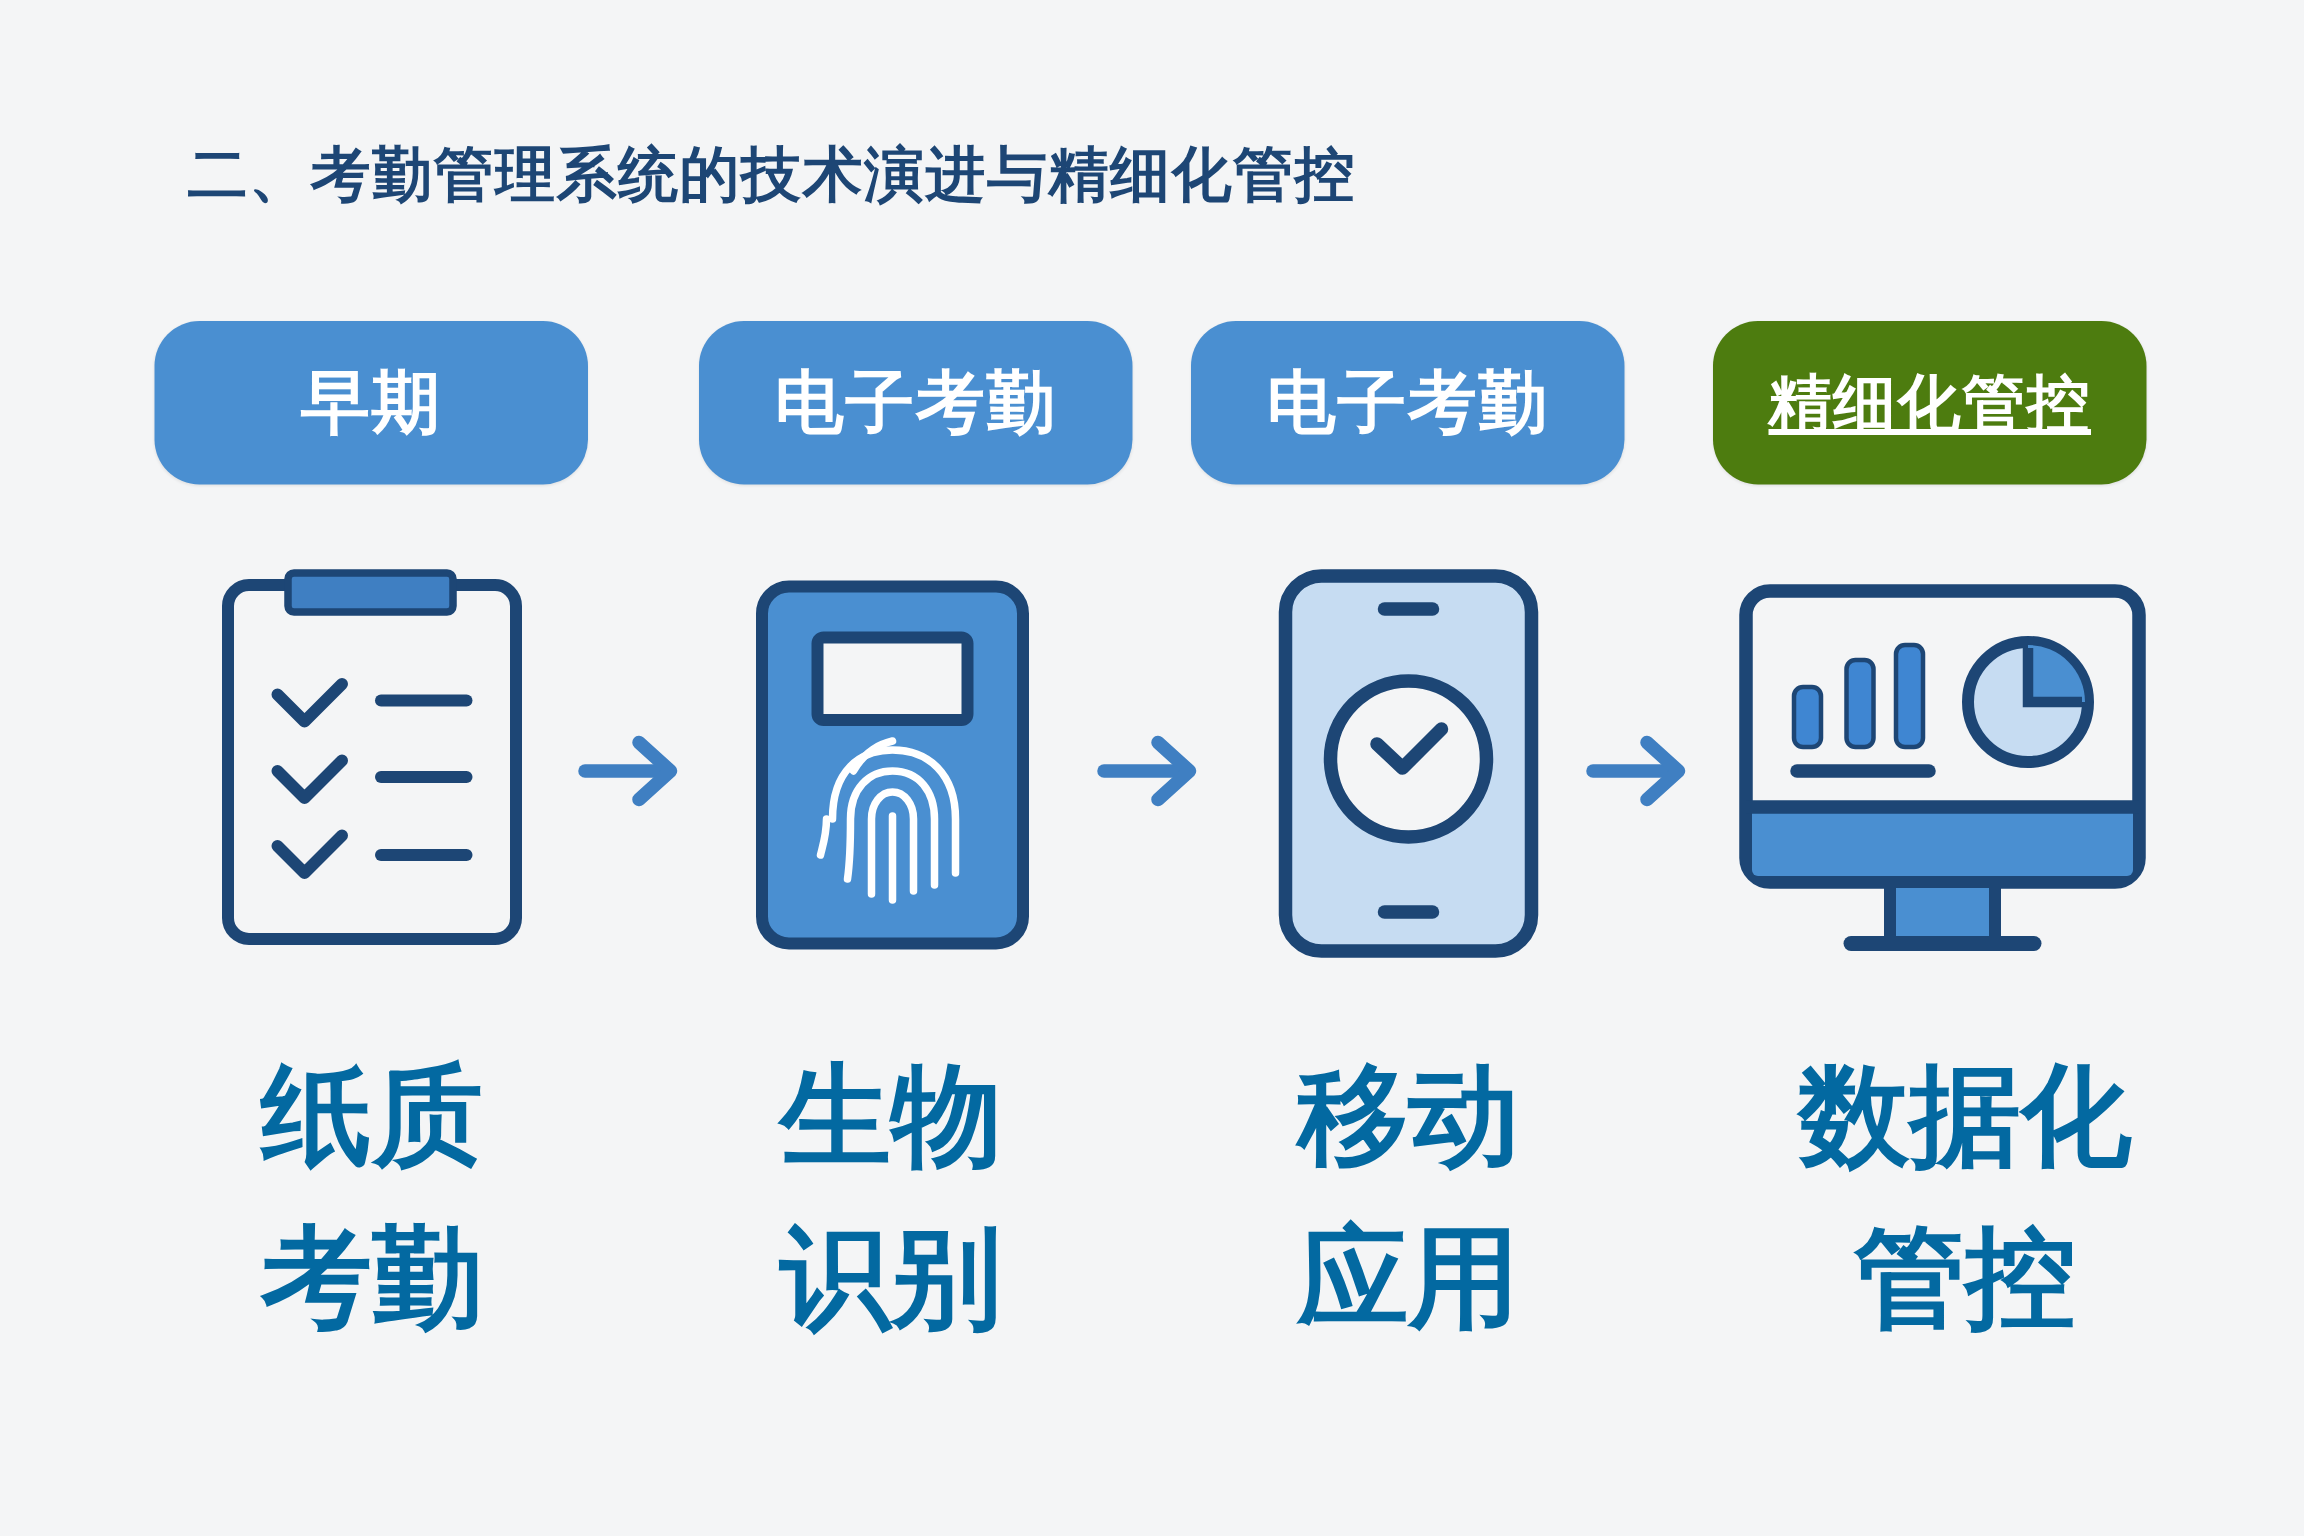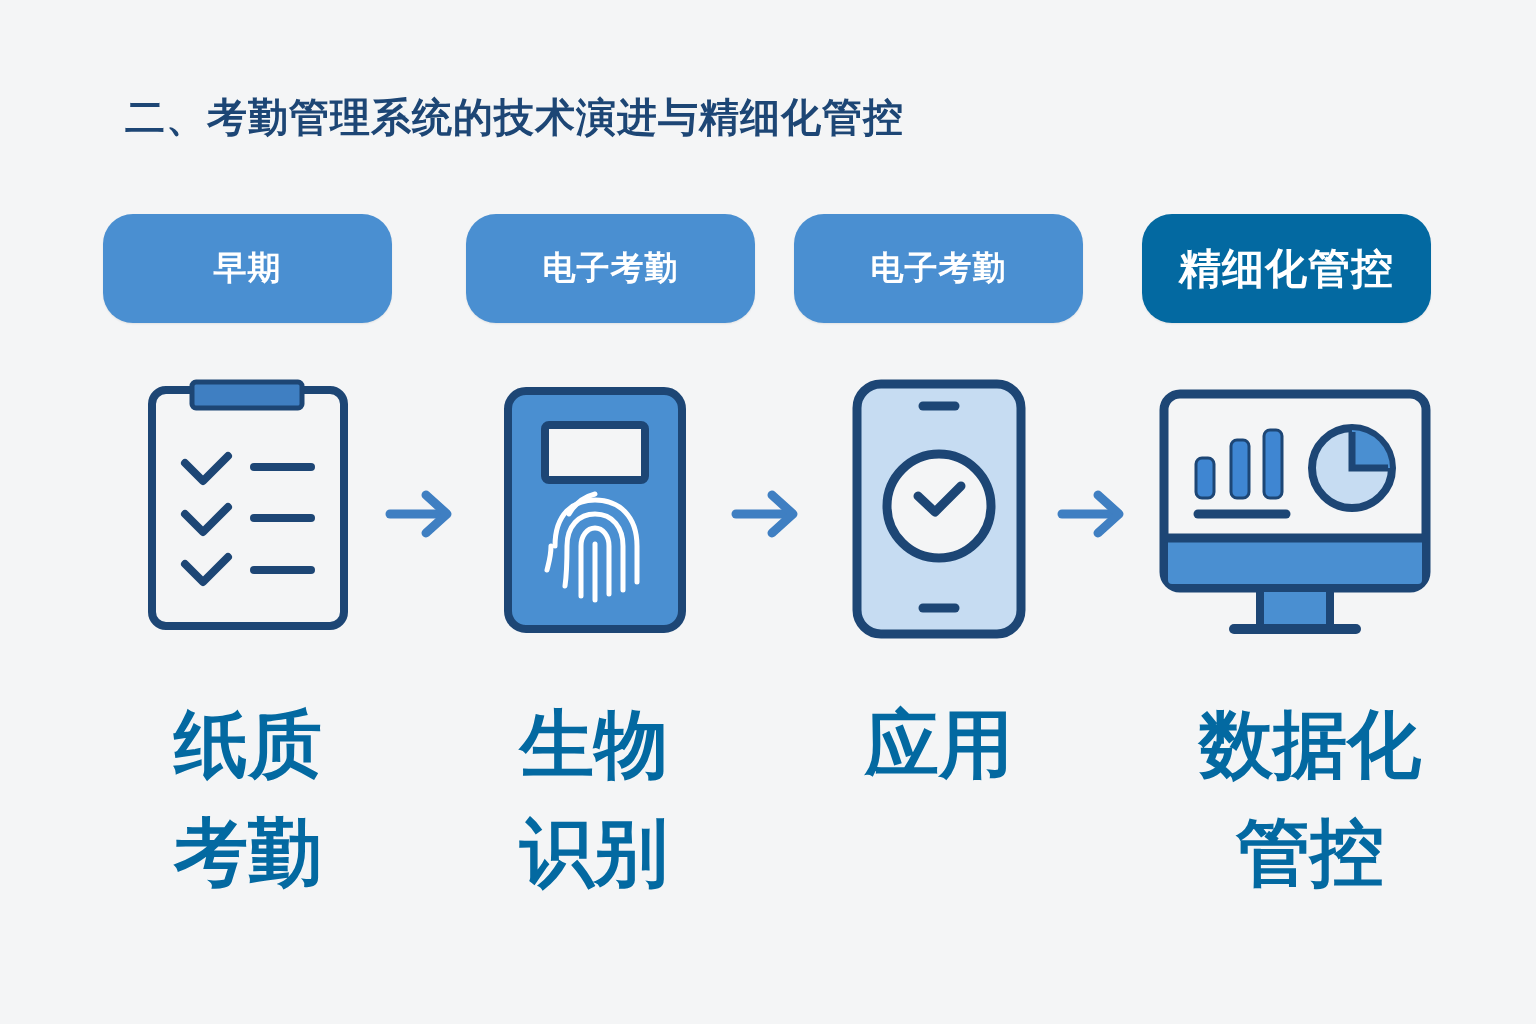--- a/index.html
+++ b/index.html
@@ -11,26 +11,26 @@
   }
   .title {
     position: absolute; left: 125px; top: 74px;
     font-size: 40px; font-weight: bold; color: #1d4675;
     letter-spacing: 1px; white-space: nowrap; line-height: 86px;
   }
   .pill {
     position: absolute; top: 214px; height: 109px; width: 289px;
     border-radius: 30px;
     display: flex; align-items: center; justify-content: center;
-    color: #ffffff; font-weight: bold; font-size: 33px;
+    color: #ffffff; font-weight: bold; font-size: 46px;
     letter-spacing: 1px;
     box-shadow: 0 1px 2px rgba(0,0,0,0.08);
   }
   .pill.light { background: #4a8fd1; }
-  .pill.dark  { background: #0369a1; font-size: 42px; }
+  .pill.dark  { background: #4d7c0f; font-size: 42px; text-decoration: underline; }
   .icon { position: absolute; }
   .arrow { position: absolute; top: 488px; }
   .label {
     position: absolute; top: 690px; width: 300px;
     text-align: center; color: #0369a1;
     font-weight: bold; font-size: 74px; line-height: 108px;
   }
   .label span { display: block; }
 </style>
 </head>
@@ -119,18 +119,19 @@
 
 <div class="label" style="left:98px;">
   <span>纸质</span>
   <span>考勤</span>
 </div>
 <div class="label" style="left:444px;">
   <span>生物</span>
   <span>识别</span>
 </div>
 <div class="label" style="left:789px;">
+  <span>移动</span>
   <span>应用</span>
 </div>
 <div class="label" style="left:1160px;">
   <span>数据化</span>
   <span>管控</span>
 </div>
 
 </body></html>

